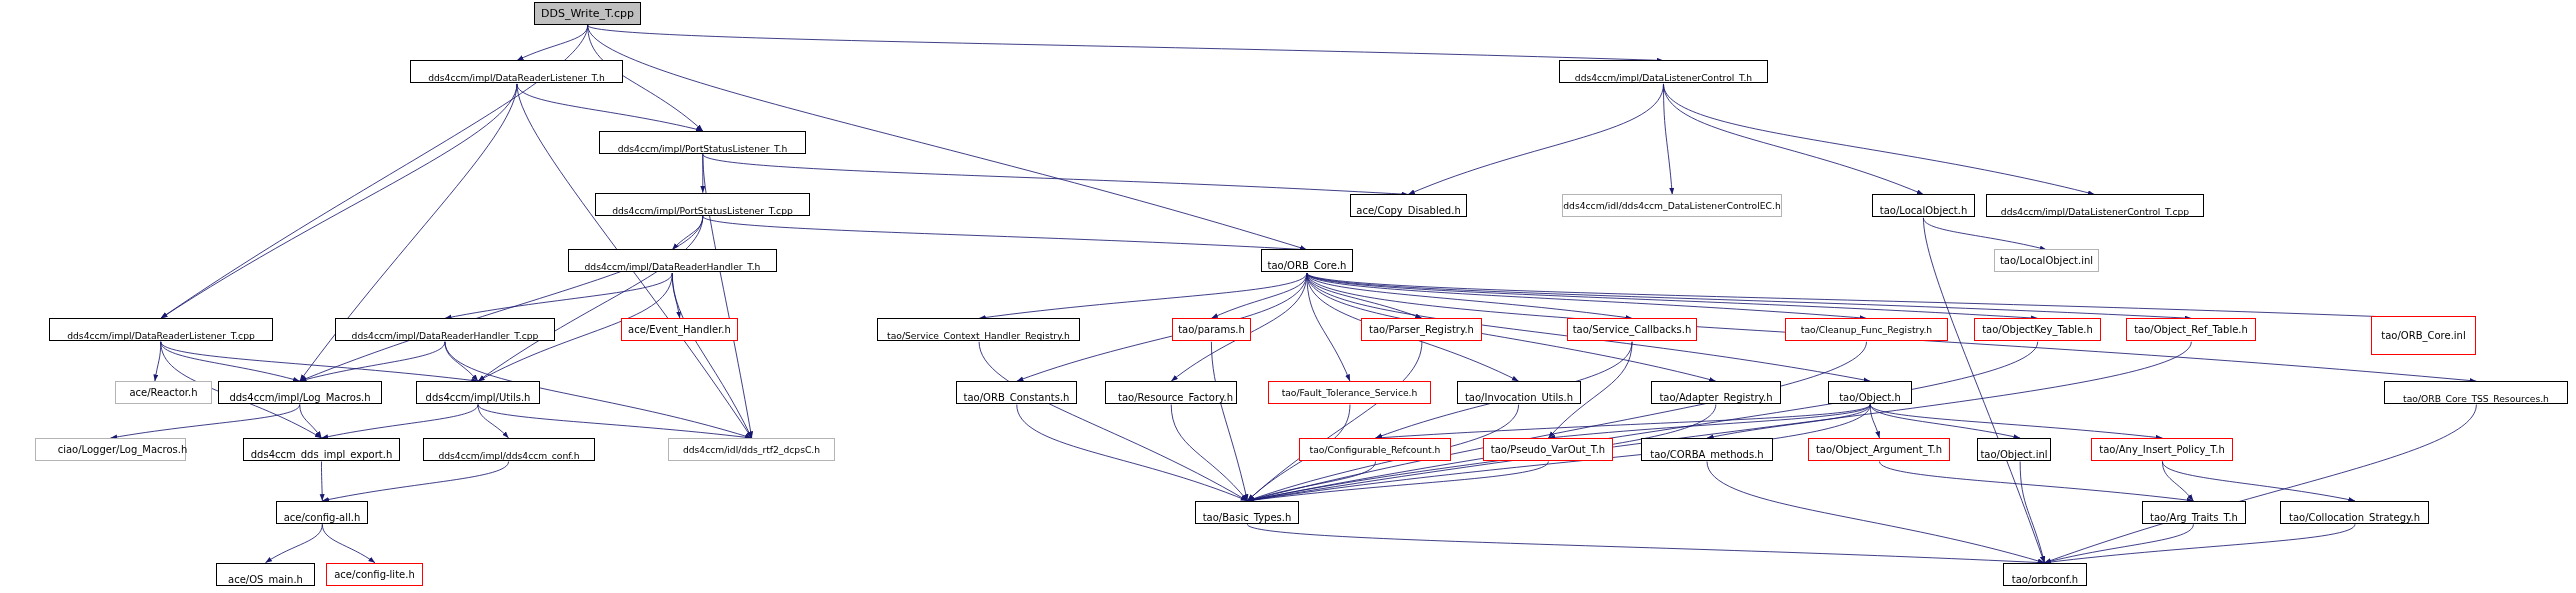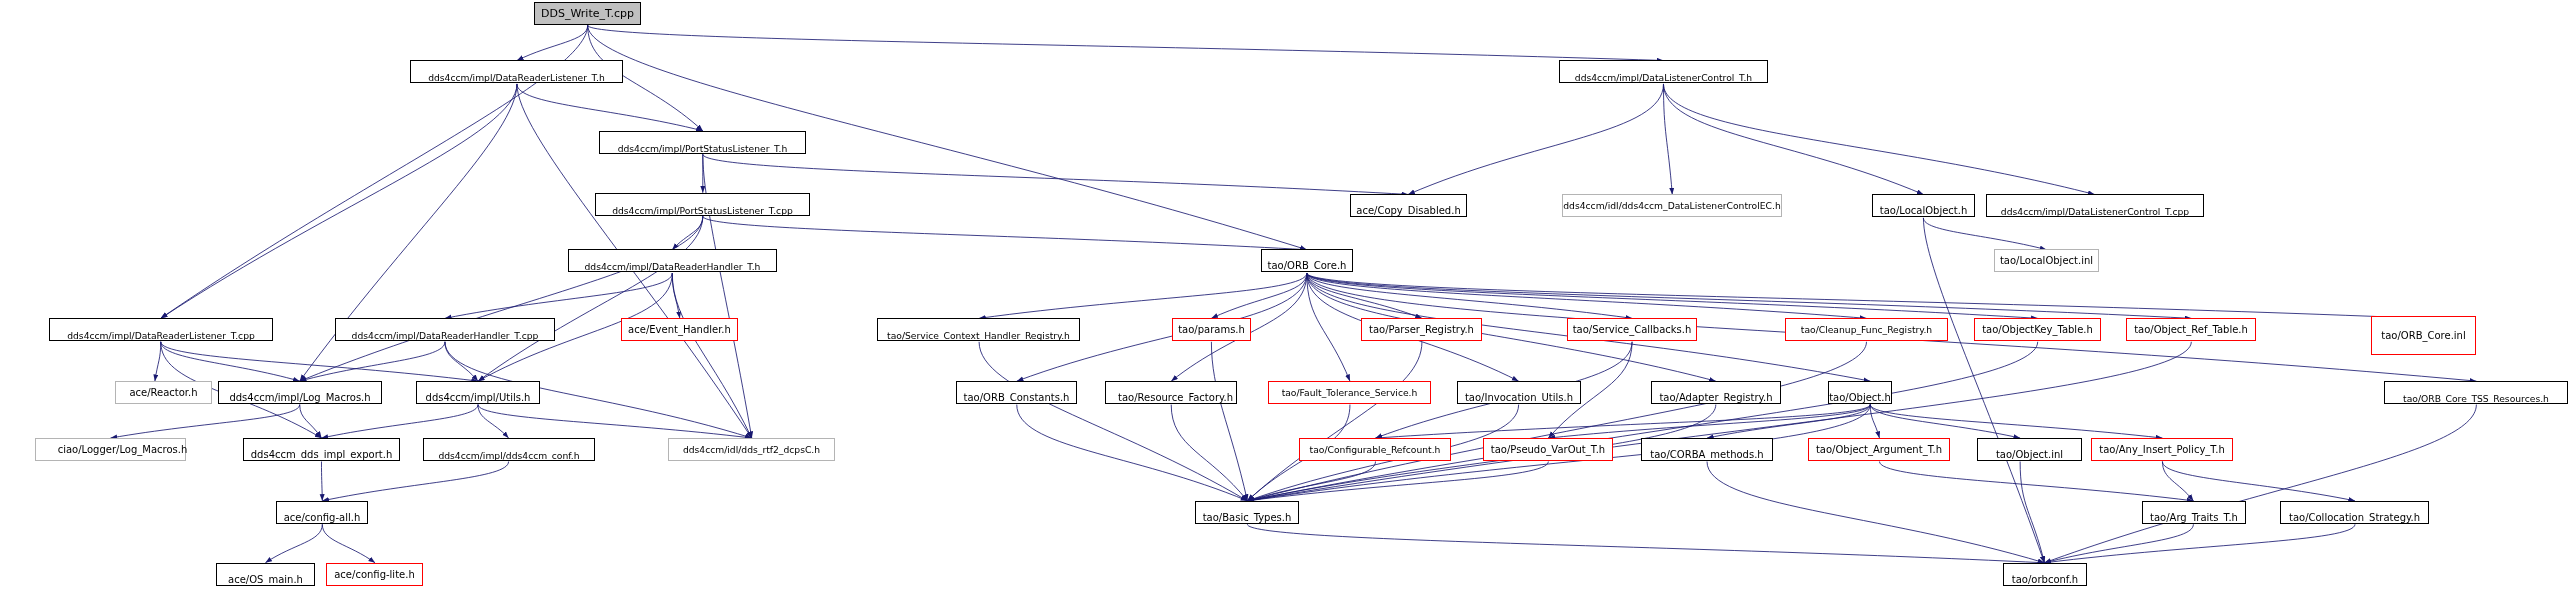--- a/index.html
+++ b/index.html
@@ -204,21 +204,21 @@
       </div>
       <div class="node n-red n-small" style="left: 1268px; top: 381px; width: 163px; height: 23.4px;">
         <span class="lbl">tao/Fault_Tolerance_Service.h</span>
       </div>
       <div class="node n-black" style="left: 1457px; top: 381px; width: 124px; height: 23.4px;">
         <span class="lbl">tao/Invocation_Utils.h</span>
       </div>
       <div class="node n-black" style="left: 1651px; top: 381px; width: 130px; height: 23.4px;">
         <span class="lbl">tao/Adapter_Registry.h</span>
       </div>
-      <div class="node n-black" style="left: 1828px; top: 381px; width: 64px; height: 23.4px;">
+      <div class="node n-black" style="left: 1828px; top: 381px; width: 84px; height: 23.4px;">
         <span class="lbl">tao/Object.h</span>
       </div>
       <div class="node n-black n-small" style="left: 2384px; top: 381px; width: 184px; height: 23.4px;">
         <span class="lbl">tao/ORB_Core_TSS_Resources.h</span>
       </div>
       <div class="node n-gray" style="left: 35px; top: 438px; width: 151px; height: 23.4px; padding-left: 24px;">
         <span class="lbl">ciao/Logger/Log_Macros.h</span>
       </div>
       <div class="node n-black" style="left: 243px; top: 438px; width: 157px; height: 23.4px;">
         <span class="lbl">dds4ccm_dds_impl_export.h</span>
@@ -234,21 +234,21 @@
       </div>
       <div class="node n-red" style="left: 1483px; top: 438px; width: 130px; height: 23.4px;">
         <span class="lbl">tao/Pseudo_VarOut_T.h</span>
       </div>
       <div class="node n-black" style="left: 1641px; top: 438px; width: 132px; height: 23.4px;">
         <span class="lbl">tao/CORBA_methods.h</span>
       </div>
       <div class="node n-red" style="left: 1808px; top: 438px; width: 142px; height: 23.4px;">
         <span class="lbl">tao/Object_Argument_T.h</span>
       </div>
-      <div class="node n-black" style="left: 1977px; top: 438px; width: 105px; height: 23.4px;">
+      <div class="node n-black" style="left: 1977px; top: 438px; width: 74px; height: 23.4px;">
         <span class="lbl">tao/Object.inl</span>
       </div>
       <div class="node n-red" style="left: 2091px; top: 438px; width: 142px; height: 23.4px;">
         <span class="lbl">tao/Any_Insert_Policy_T.h</span>
       </div>
       <div class="node n-black" style="left: 276px; top: 501px; width: 92px; height: 23.4px;">
         <span class="lbl">ace/config-all.h</span>
       </div>
       <div class="node n-black" style="left: 1195px; top: 501px; width: 104px; height: 23.4px;">
         <span class="lbl">tao/Basic_Types.h</span>

